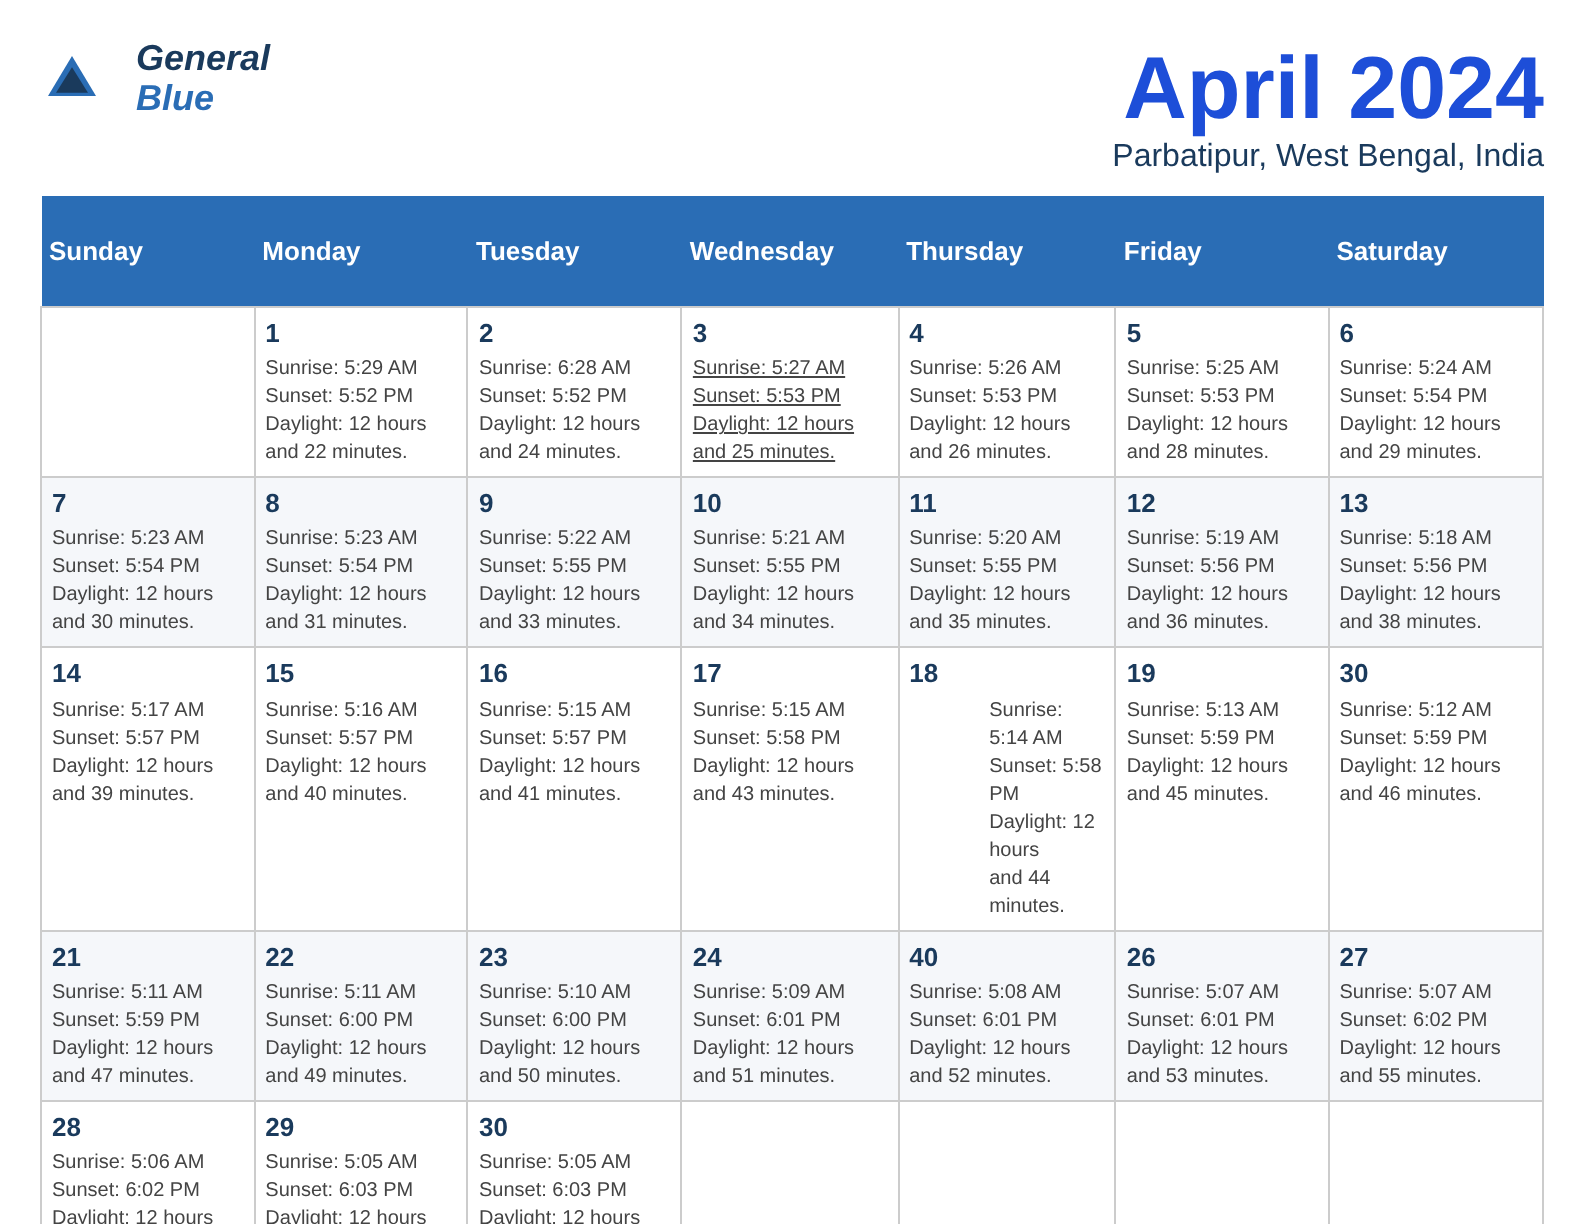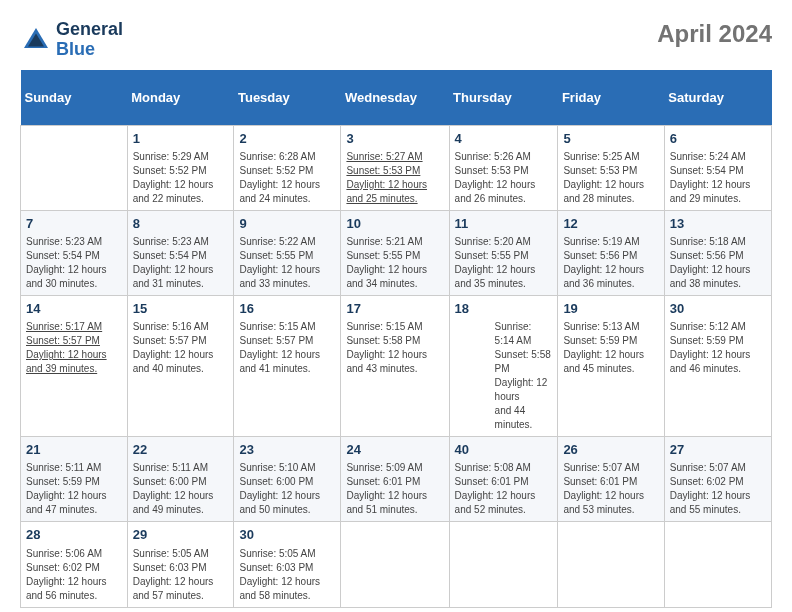--- a/index.html
+++ b/index.html
@@ -12,42 +12,43 @@
     }
     .header {
       display: flex;
       justify-content: space-between;
       align-items: flex-start;
       margin-bottom: 10px;
     }
     .logo {
       display: flex;
       align-items: center;
-      gap: 4px;
+      gap: 16px;
+      font-style: italic;
     }
     .logo-text {
       font-size: 18px;
       font-weight: bold;
       color: #1a3a5c;
       line-height: 1.1;
     }
     .logo-blue {
       color: #2a6db5;
     }
     .logo-icon {
       width: 32px;
       height: 32px;
     }
     .title-block {
       text-align: right;
     }
     .main-title {
-      font-size: 24px;
+      font-size: 44px;
       font-weight: bold;
-      color: #737373;
+      color: #1d4ed8;
     }
     .subtitle {
       font-size: 16px;
       color: #1a3a5c;
     }
     table {
       width: 100%;
       border-collapse: collapse;
       font-size: 11px;
     }
@@ -98,20 +99,21 @@
       <polygon points="20,5 35,30 5,30" fill="#2a6db5"></polygon>
       <polygon points="20,12 30,28 10,28" fill="#1a3a5c"></polygon>
     </svg>
     <div class="logo-text">
       <span>General</span><br>
       <span class="logo-blue">Blue</span>
     </div>
   </div>
   <div class="title-block">
     <div class="main-title">April 2024</div>
+    <div class="subtitle">Parbatipur, West Bengal, India</div>
   </div>
 </div>
 
 <table>
   <thead>
     <tr>
     <th>Sunday</th>
         <th>Monday</th>
         <th>Tuesday</th>
         <th>Wednesday</th>
@@ -213,21 +215,21 @@
           <span class="day-num">13</span>
           <div class="day-info" style="white-space: pre-line;">Sunrise: 5:18 AM
 Sunset: 5:56 PM
 Daylight: 12 hours
 and 38 minutes.</div>
         </td>
       </tr>
       <tr>
         <td>
           <span class="day-num">14</span>
-          <div class="day-info" style="white-space: pre-line; text-decoration: underline;">Sunrise: 5:17 AM
+          <div class="day-info" style="white-space: pre-line;">Sunrise: 5:17 AM
 Sunset: 5:57 PM
 Daylight: 12 hours
 and 39 minutes.</div>
         </td>
         <td>
           <span class="day-num">15</span>
           <div class="day-info" style="white-space: pre-line;">Sunrise: 5:16 AM
 Sunset: 5:57 PM
 Daylight: 12 hours
 and 40 minutes.</div>

